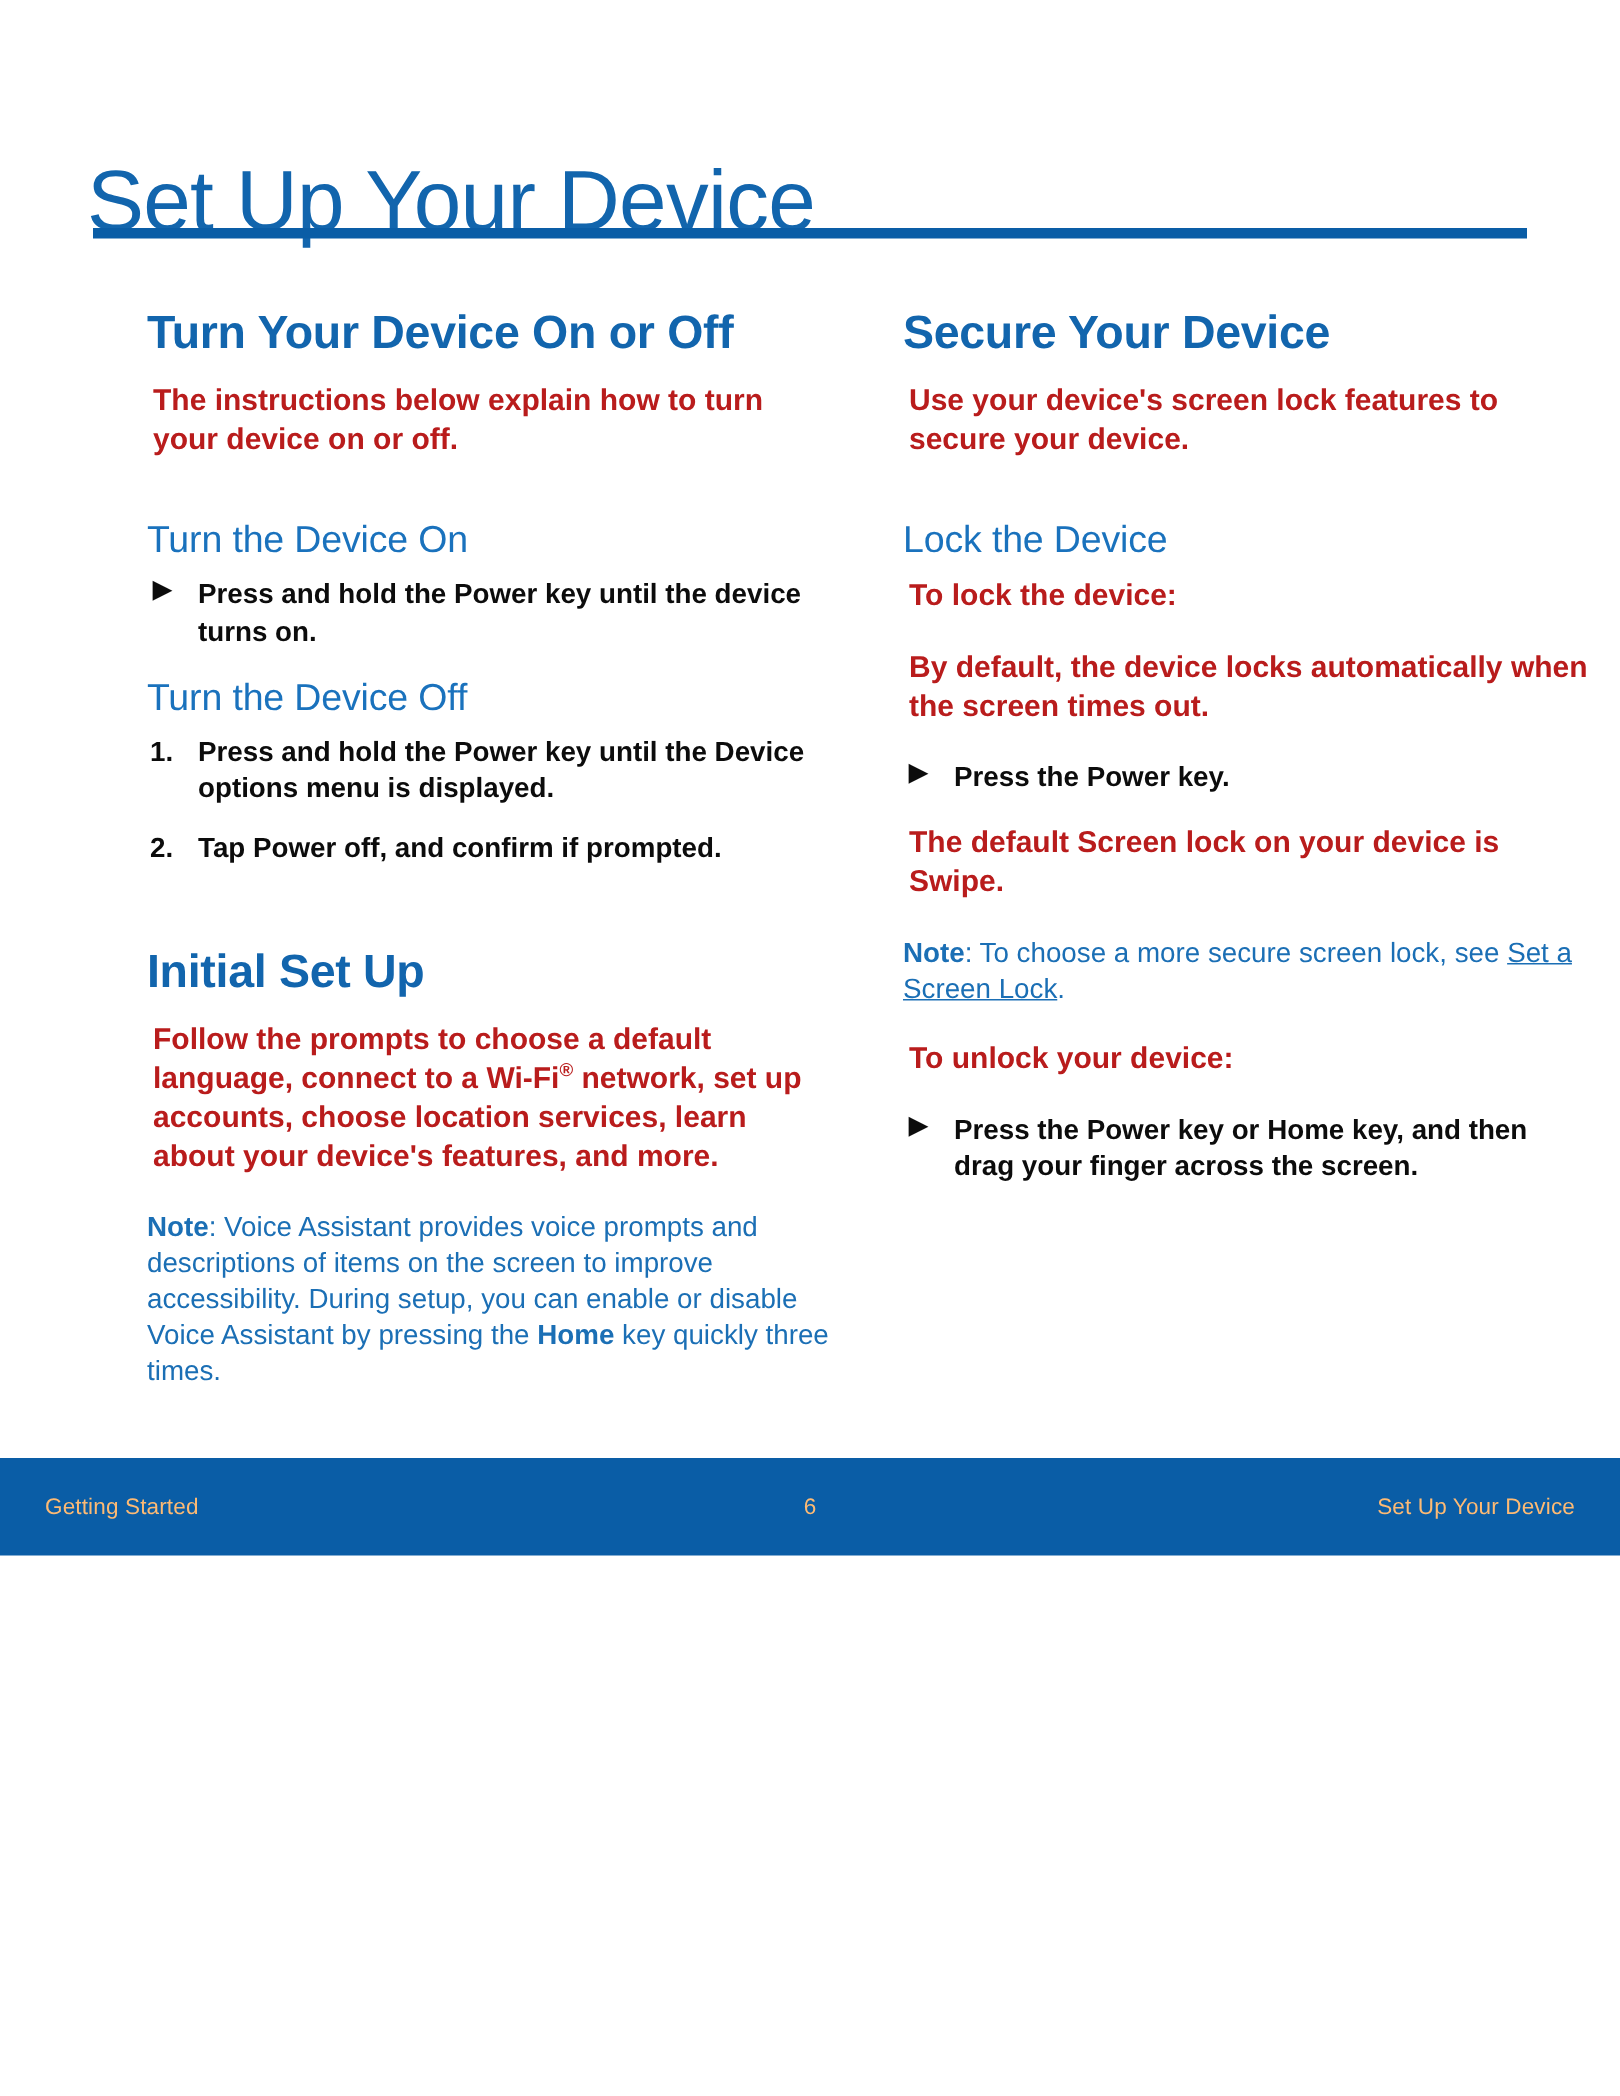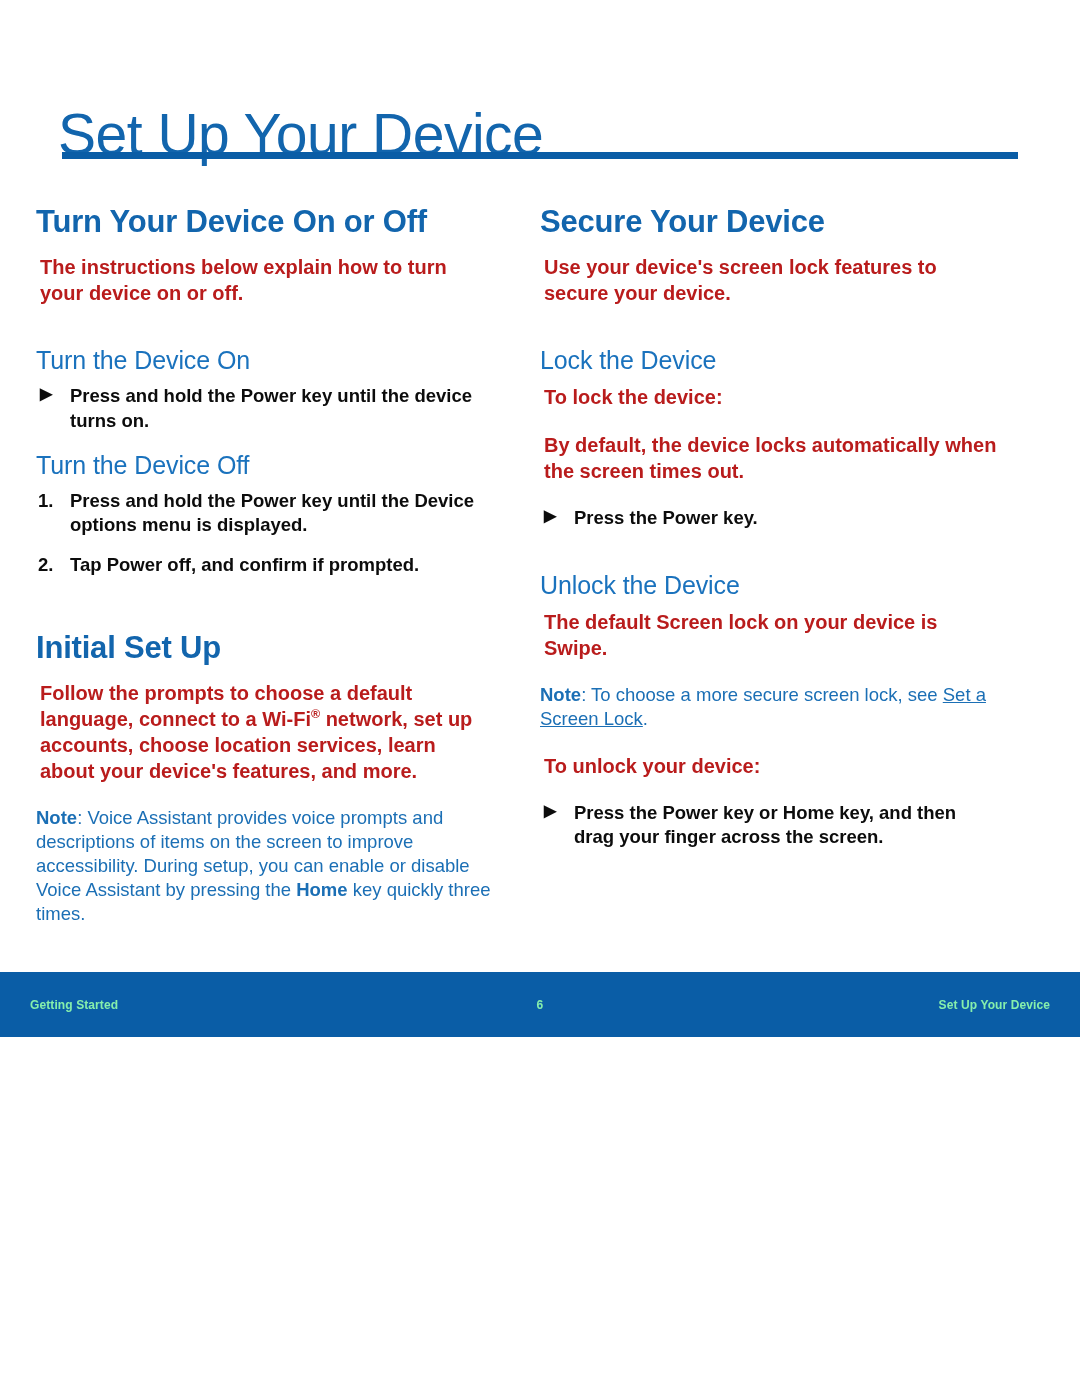--- a/index.html
+++ b/index.html
@@ -44,21 +44,21 @@
   }
 
   
   .columns {
     position: absolute;
     left: 0;
     top: 205px;
     width: 1080px;
     display: flex;
     gap: 46px;
-    padding: 0 36px;
+    padding: 0 98px;
     box-sizing: border-box;
   }
   .col {
     width: 458px;
     flex: 0 0 458px;
   }
 
   
   h1.sect {
     margin: 0 0 14px 0;
@@ -170,23 +170,23 @@
   }
   .footer-inner {
     position: relative;
     width: 100%;
     height: 100%;
   }
   .footer-left, .footer-center, .footer-right {
     position: absolute;
     top: 50%;
     transform: translateY(-50%);
-    color: #86efac;
-    font-size: 12px;
-    font-weight: 700;
+    color: #fdba74;
+    font-size: 15px;
+    font-weight: 400;
     letter-spacing: 0.1px;
   }
   .footer-left  { left: 30px; }
   .footer-center{ left: 50%; transform: translate(-50%, -50%); }
   .footer-right { right: 30px; }
 </style>
 </head>
 <body>
 
 <div class="page">
@@ -241,21 +241,20 @@
       <p class="body">To lock the device:</p>
 
       <p class="body">By default, the device locks automatically when the screen times out.</p>
 
       <ul class="arrow">
         <li>
           <span class="marker">▶</span><span>Press the </span><b class="key">Power</b><span> key.</span>
         </li>
       </ul>
 
-      <h2 class="sub">Unlock the Device</h2>
 
       <p class="body">The default Screen lock on your device is Swipe.</p>
 
       <p class="note"><b>Note</b><span>: To choose a more secure screen lock, see </span><a class="xref" href="#">Set a Screen Lock</a><span>.</span></p>
 
       <p class="body">To unlock your device:</p>
 
       <ul class="arrow">
         <li>
           <span class="marker">▶</span><span>Press the </span><b class="key">Power</b><span> key or </span><b class="key">Home</b><span> key, and then drag your finger across the screen.</span>

